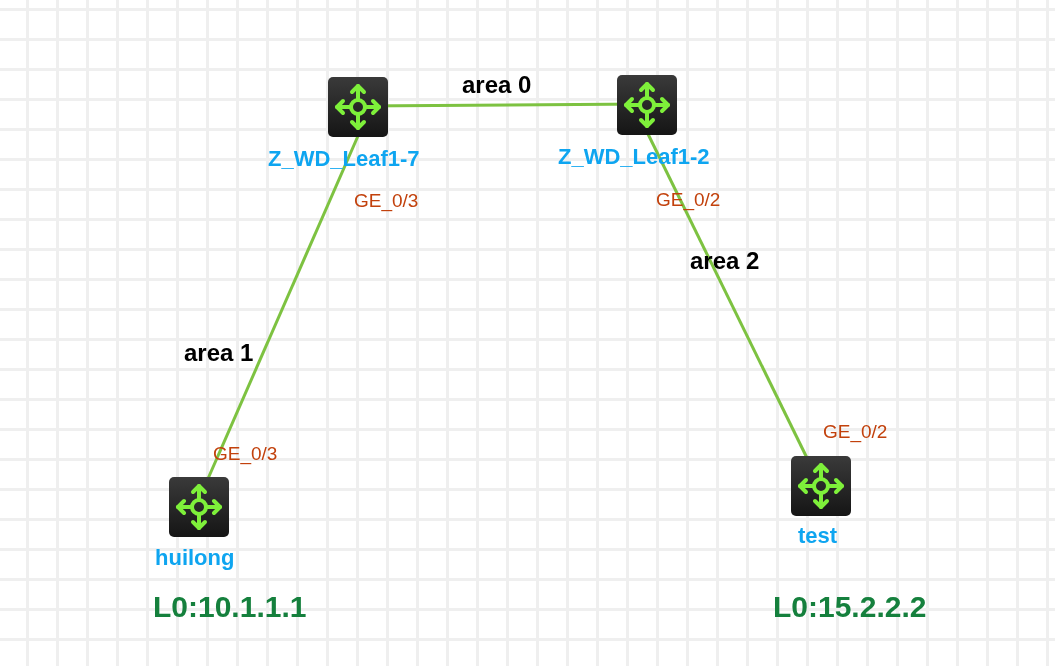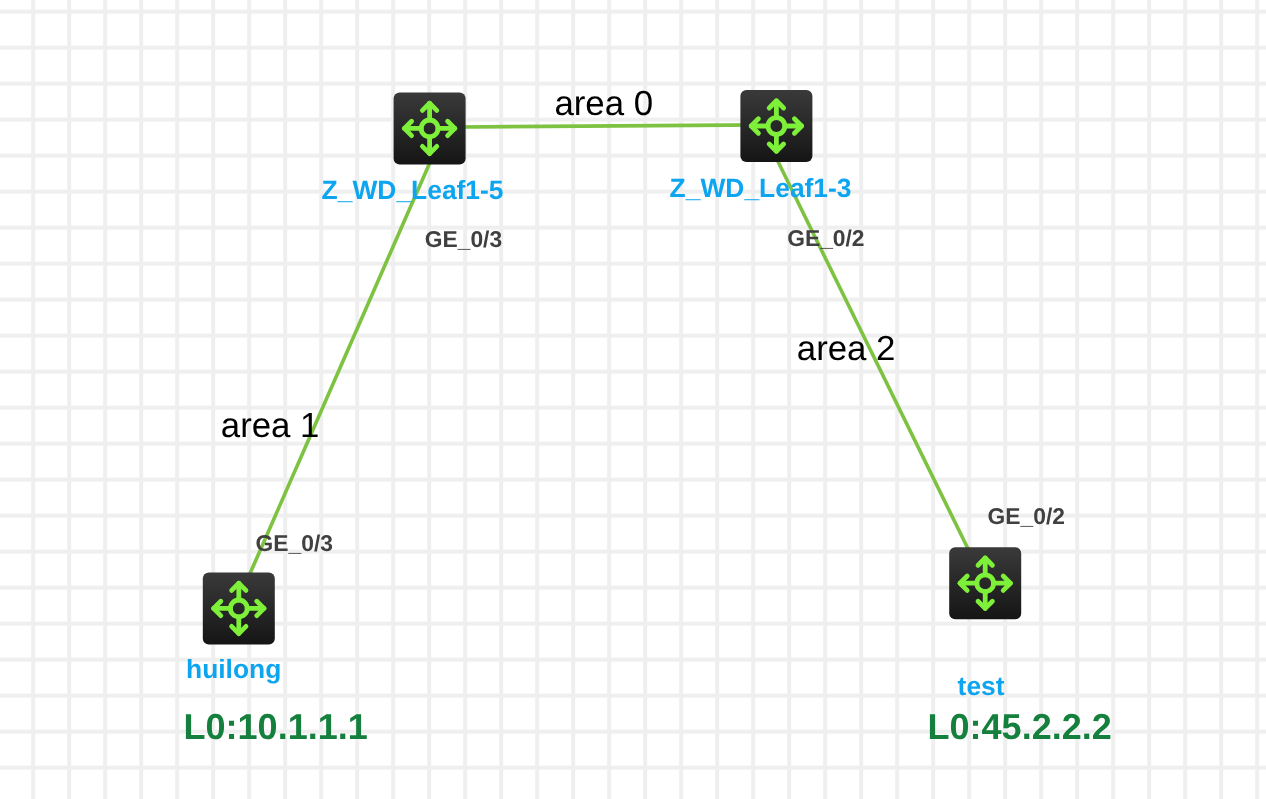--- a/index.html
+++ b/index.html
@@ -13,22 +13,22 @@
     background-position:26px 8px;
     font-family:"Liberation Sans", sans-serif;
   }
   svg.links { position:absolute; left:0; top:0; }
   .device {
     position:absolute; width:60px; height:60px; border-radius:5px;
     background:linear-gradient(#3a3a3a, #151515);
   }
   .device svg { position:absolute; left:0; top:0; }
   .dname { position:absolute; color:#0ea5f0; font-weight:bold; font-size:22px; white-space:nowrap; }
-  .port { position:absolute; color:#404040; font-size:19px; white-space:nowrap;font-weight:bold; }
-  .area { position:absolute; color:#000; font-weight:normal; font-size:29px; white-space:nowrap; }
+  .port { position:absolute; color:#c2410c; font-size:19px; white-space:nowrap; }
+  .area { position:absolute; color:#000; font-weight:bold; font-size:24px; white-space:nowrap; }
   .loop { position:absolute; color:#15803d; font-weight:bold; font-size:30px; white-space:nowrap; }
 </style>
 </head>
 <body>
 
 <svg class="links" width="1055" height="666">
   <line x1="360" y1="106" x2="646" y2="104" stroke="#7dc241" stroke-width="3"></line>
   <line x1="358" y1="136" x2="207" y2="481" stroke="#7dc241" stroke-width="3"></line>
   <line x1="648" y1="134" x2="808" y2="460" stroke="#7dc241" stroke-width="3"></line>
 </svg>
@@ -87,28 +87,28 @@
       <line x1="30" y1="37" x2="30" y2="51"></line>
           <polyline points="24,45 30,51 36,45"></polyline>
       <line x1="23" y1="30" x2="9" y2="30"></line>
           <polyline points="15,24 9,30 15,36"></polyline>
       <line x1="37" y1="30" x2="51" y2="30"></line>
           <polyline points="45,24 51,30 45,36"></polyline>
     </g>
   </svg>
 </span></div>
 
-<div class="dname" style="left:268px;top:146px;">Z_WD_Leaf1-5</div>
-<div class="dname" style="left:558px;top:144px;">Z_WD_Leaf1-3</div>
+<div class="dname" style="left:268px;top:146px;">Z_WD_Leaf1-7</div>
+<div class="dname" style="left:558px;top:144px;">Z_WD_Leaf1-2</div>
 <div class="dname" style="left:155px;top:545px;text-align:center;">huilong</div>
-<div class="dname" style="left:798px;top:523px;margin-top:36px;">test</div>
+<div class="dname" style="left:798px;top:523px;">test</div>
 
 <div class="area" style="left:462px;top:71px;">area 0</div>
 <div class="area" style="left:184px;top:339px;text-align:right;">area 1</div>
-<div class="area" style="left:664px;top:247px;margin-top:28px;">area 2</div>
+<div class="area" style="left:690px;top:247px;">area 2</div>
 
 <div class="port" style="left:354px;top:190px;">GE_0/3</div>
 <div class="port" style="left:213px;top:443px;">GE_0/3</div>
 <div class="port" style="left:656px;top:189px;">GE_0/2</div>
 <div class="port" style="left:823px;top:421px;">GE_0/2</div>
 
 <div class="loop" style="left:153px;top:590px;">L0:10.1.1.1</div>
-<div class="loop" style="left:773px;top:590px;">L0:45.2.2.2</div>
+<div class="loop" style="left:773px;top:590px;">L0:15.2.2.2</div>
 
 </body></html>

